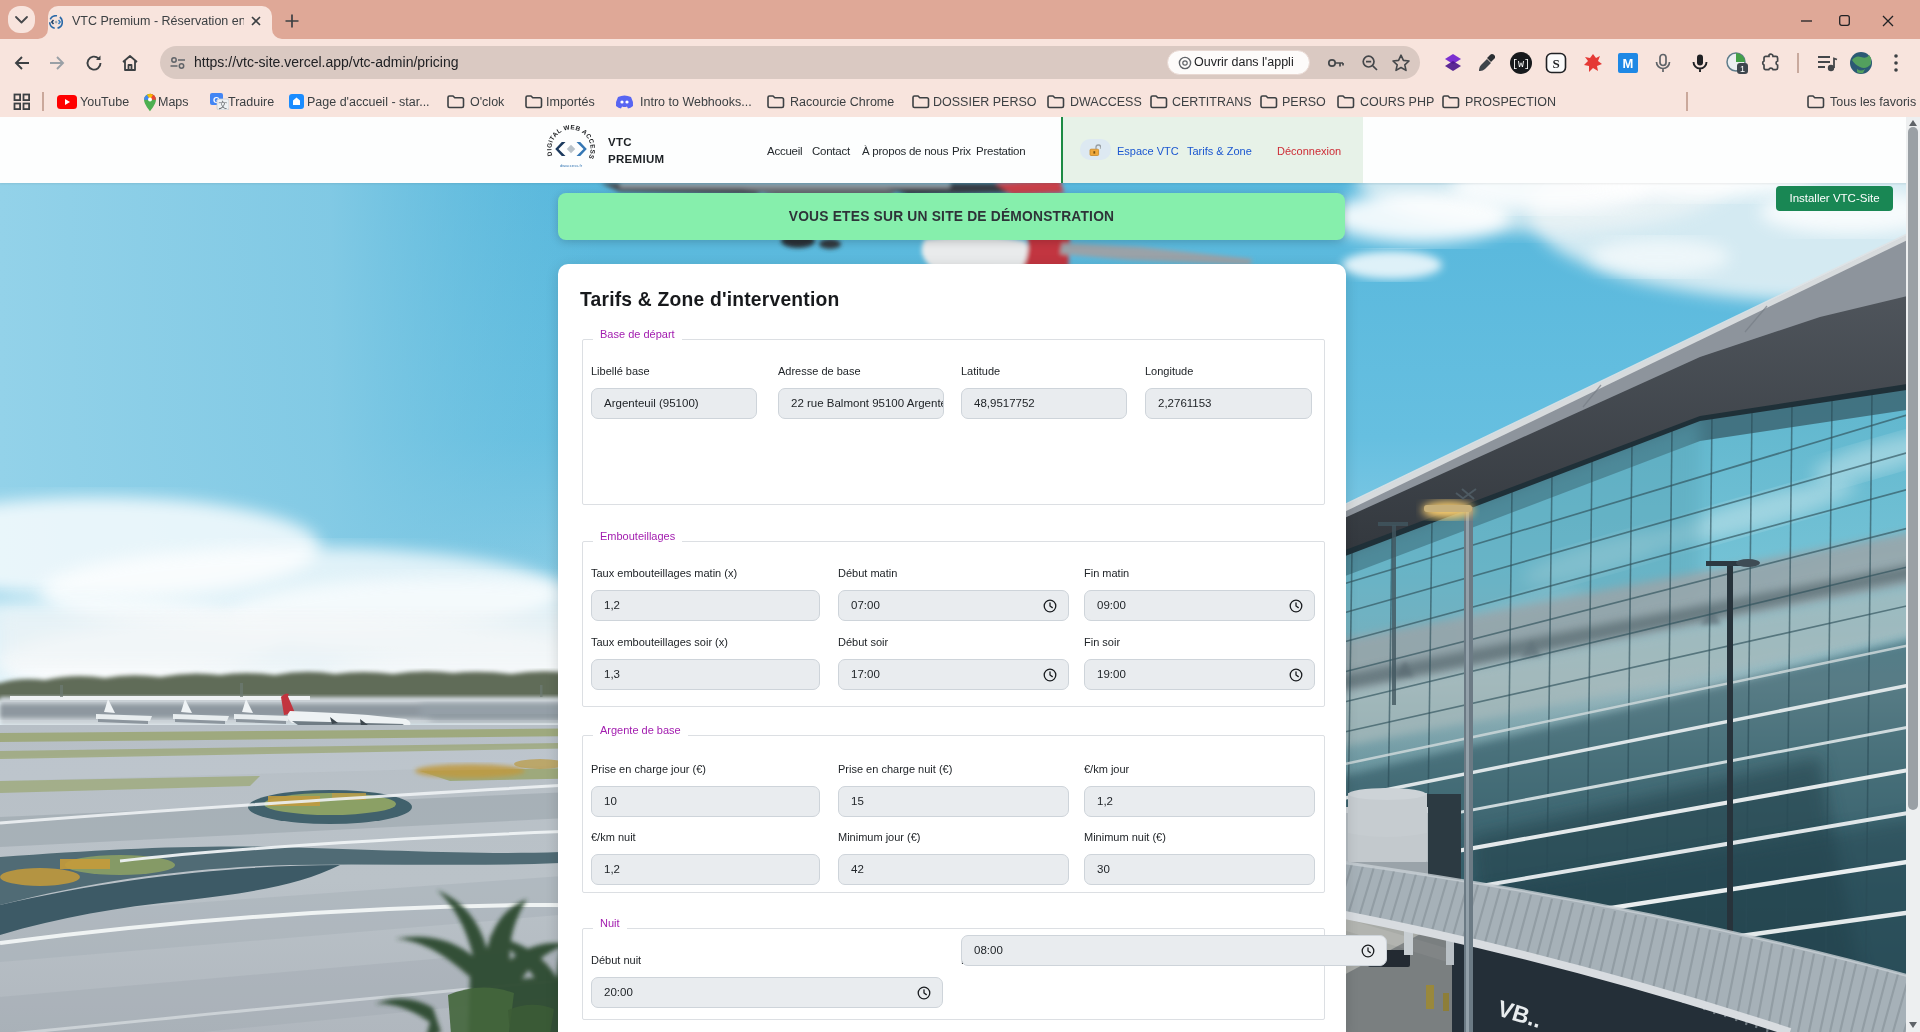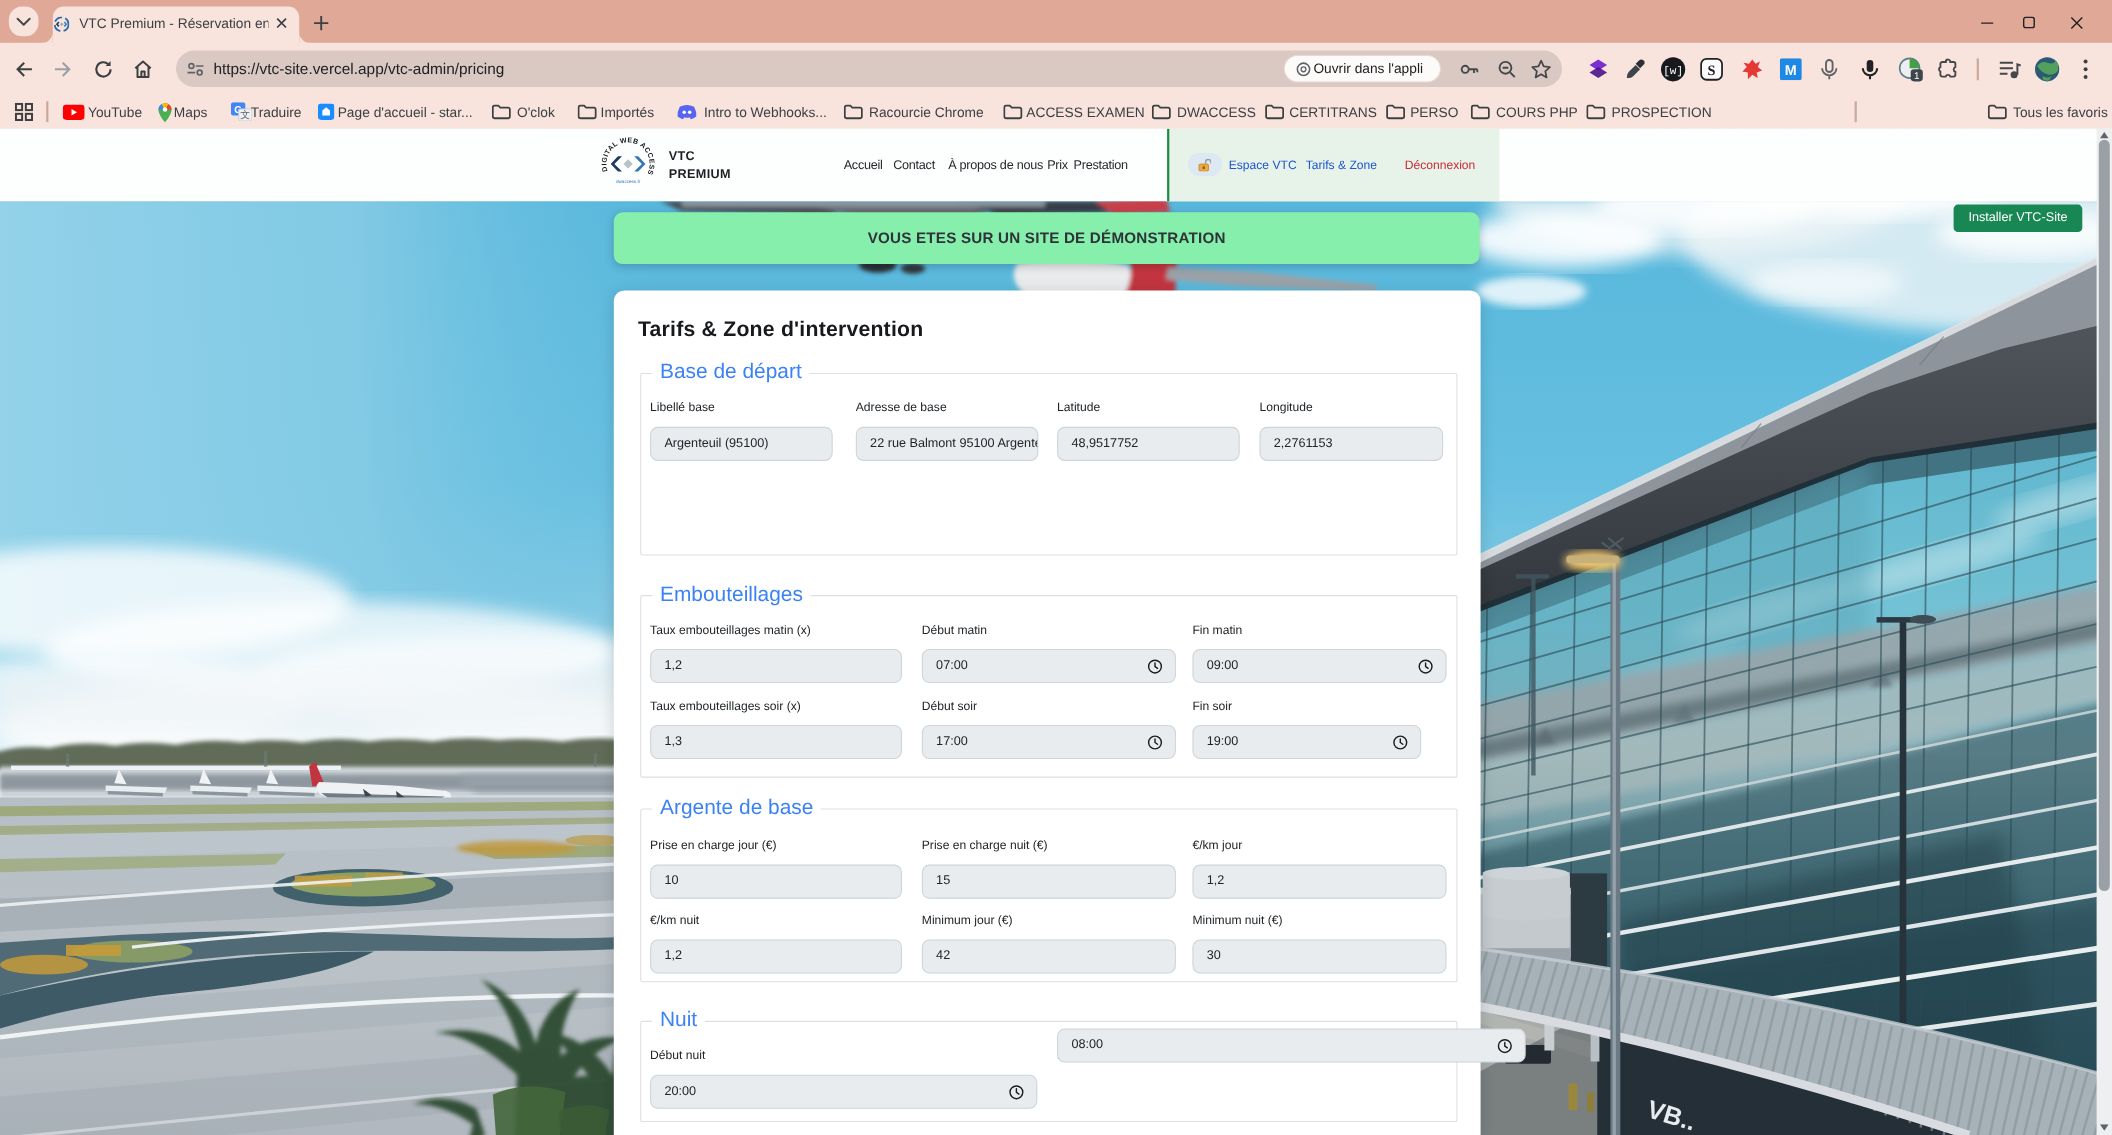--- a/index.html
+++ b/index.html
@@ -20,21 +20,21 @@
 #greenbox { left:1061px; top:117px; width:302px; height:66px; background:#e7f2e8; border-left:2px solid #1d8b44; }
 #lockpill { left:1080px; top:139px; width:31px; height:21px; border-radius:10px; background:#dde9f2; font-size:12px; text-align:center; line-height:21px; }
 .hnav { position:absolute; top:145px; font-size:11.5px; letter-spacing:-0.25px; color:#252a2e; }
 .hblue { position:absolute; top:145px; font-size:11px; color:#1b57d0; }
 #deconn { left:1277px; top:145px; font-size:11px; color:#cd2c35; position:absolute; }
 #vtcword { left:608px; top:134px; font-size:11.5px; font-weight:700; color:#1d2125; line-height:17px; letter-spacing:.3px; position:absolute; }
 #banner { left:558px; top:193px; width:787px; height:47px; background:#86efac; border-radius:8px; box-shadow:0 2px 8px rgba(0,0,0,.18); text-align:center; line-height:47px; font-size:13.8px; font-weight:700; color:#2e3338; letter-spacing:.2px; }
 #card { left:558px; top:264px; width:788px; height:768px; background:#ffffff; border-radius:10px 10px 0 0; box-shadow:0 3px 14px rgba(0,0,0,.14); }
 #cardtitle { left:580px; top:289px; font-size:19.3px; font-weight:700; color:#17191c; letter-spacing:.2px; }
 .fs { position:absolute; border:1px solid #dcdfe3; border-radius:2px; background:#fff; }
-.leg { position:absolute; font-size:19px; color:#3b82f6; background:#fff; padding:0 7px; white-space:nowrap; }
+.leg { position:absolute; font-size:11px; color:#a21caf; background:#fff; padding:0 7px; white-space:nowrap; }
 .lbl { position:absolute; font-size:11px; color:#212529; white-space:nowrap; }
 .inp { position:absolute; height:31px; background:#e9ecef; border:1px solid #ced4da; border-radius:7px; font-size:11.5px; color:#212529; line-height:29px; padding-left:12px; white-space:nowrap; overflow:hidden; }
 .clock { position:absolute; right:11px; top:8px; width:14px; height:14px; }
 #deduire { left:778px; top:434px; width:166px; height:56px; background:#e6e7e9; border:1px solid #c9cbce; border-radius:6px; font-size:12px; color:#2f3740; text-align:center; line-height:21px; padding-top:7px; }
 #installbtn { left:1776px; top:186px; width:117px; height:25px; background:#198754; border-radius:4px; color:#fff; font-size:11.5px; text-align:center; line-height:25px; }
 #sbtrack { left:1906px; top:117px; width:14px; height:915px; background:#edeff0; }
 #sbthumb { left:1908px; top:127px; width:10px; height:683px; background:#9aa0a5; border-radius:5px; }
 </style></head><body>
 <div id="stage">
     <svg class="abs" style="left:0;top:117px;" width="1920" height="915" viewBox="0 0 1920 915">
@@ -371,21 +371,21 @@
         <path d="M7,3.8 L7,7 L9.3,8.6" stroke="#1a1d20" stroke-width="1.3" fill="none" stroke-linecap="round"></path>
       </svg></div>
     <div class="lbl" style="left:591px;top:636px;">Taux embouteillages soir (x)</div>
     <div class="inp" style="left:591px;top:659px;width:229px;">1,3</div>
     <div class="lbl" style="left:838px;top:636px;">Début soir</div>
     <div class="inp" style="left:838px;top:659px;width:231px;">17:00<svg class="clock" viewBox="0 0 14 14">
         <circle cx="7" cy="7" r="5.8" fill="none" stroke="#1a1d20" stroke-width="1.3"></circle>
         <path d="M7,3.8 L7,7 L9.3,8.6" stroke="#1a1d20" stroke-width="1.3" fill="none" stroke-linecap="round"></path>
       </svg></div>
     <div class="lbl" style="left:1084px;top:636px;">Fin soir</div>
-    <div class="inp" style="left:1084px;top:659px;width:208px;">19:00<svg class="clock" viewBox="0 0 14 14">
+    <div class="inp" style="left:1084px;top:659px;width:231px;">19:00<svg class="clock" viewBox="0 0 14 14">
         <circle cx="7" cy="7" r="5.8" fill="none" stroke="#1a1d20" stroke-width="1.3"></circle>
         <path d="M7,3.8 L7,7 L9.3,8.6" stroke="#1a1d20" stroke-width="1.3" fill="none" stroke-linecap="round"></path>
       </svg></div>
     <div class="fs" style="left:582px;top:735px;width:743px;height:158px;background:transparent;"></div>
     <div class="leg" style="left:593px;top:724px;">Argente de base</div>
     <div class="lbl" style="left:591px;top:763px;">Prise en charge jour (€)</div>
     <div class="inp" style="left:591px;top:786px;width:229px;">10</div>
     <div class="lbl" style="left:838px;top:763px;">Prise en charge nuit (€)</div>
     <div class="inp" style="left:838px;top:786px;width:231px;">15</div>
     <div class="lbl" style="left:1084px;top:763px;">€/km jour</div>
@@ -580,21 +580,21 @@
       <circle cx="12" cy="8" r="1.6" fill="#fff"></circle>
     </svg>
     <div class="bktxt" style="left:80px;">YouTube</div>
     <div class="bktxt" style="left:158px;">Maps</div>
     <div class="bktxt" style="left:228px;">Traduire</div>
     <div class="bktxt" style="left:307px;">Page d'accueil - star...</div>
     <div class="bktxt" style="left:470px;">O'clok</div>
     <div class="bktxt" style="left:546px;">Importés</div>
     <div class="bktxt" style="left:640px;">Intro to Webhooks...</div>
     <div class="bktxt" style="left:790px;">Racourcie Chrome</div>
-    <div class="bktxt" style="left:933px;">ACCESS EXAMEN</div>
+    <div class="bktxt" style="left:933px;">DOSSIER PERSO</div>
     <div class="bktxt" style="left:1070px;">DWACCESS</div>
     <div class="bktxt" style="left:1172px;">CERTITRANS</div>
     <div class="bktxt" style="left:1282px;">PERSO</div>
     <div class="bktxt" style="left:1360px;">COURS PHP</div>
     <div class="bktxt" style="left:1465px;">PROSPECTION</div>
     <div class="bktxt" style="left:1830px;">Tous les favoris</div>
     <svg class="abs" style="left:447px;top:94px;" width="18" height="16" viewBox="0 0 18 16">
       <path d="M1,3.5 a1.5,1.5 0 0 1 1.5,-1.5 L6,2 l1.8,1.8 L15,3.8 a1.5,1.5 0 0 1 1.5,1.5 L16.5,12 a1.5,1.5 0 0 1 -1.5,1.5 L2.5,13.5 A1.5,1.5 0 0 1 1,12 Z" fill="none" stroke="#3c4043" stroke-width="1.6"></path>
     </svg>
     <svg class="abs" style="left:525px;top:94px;" width="18" height="16" viewBox="0 0 18 16">

